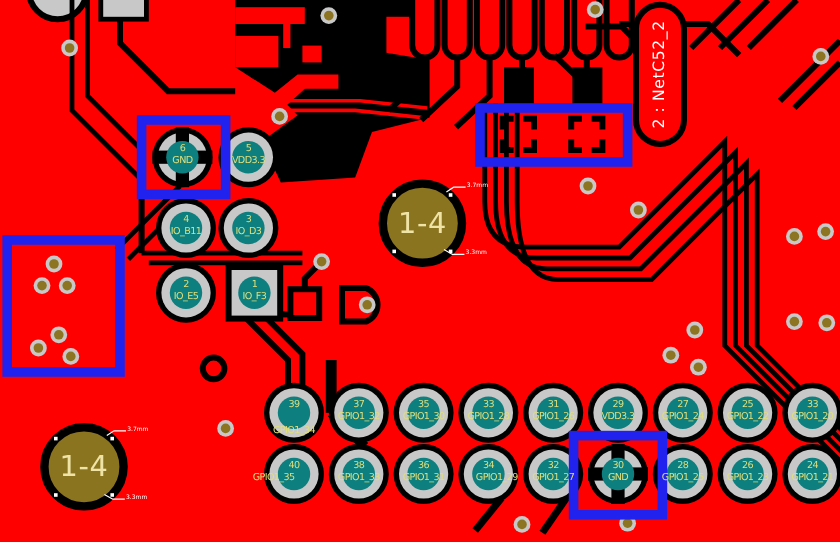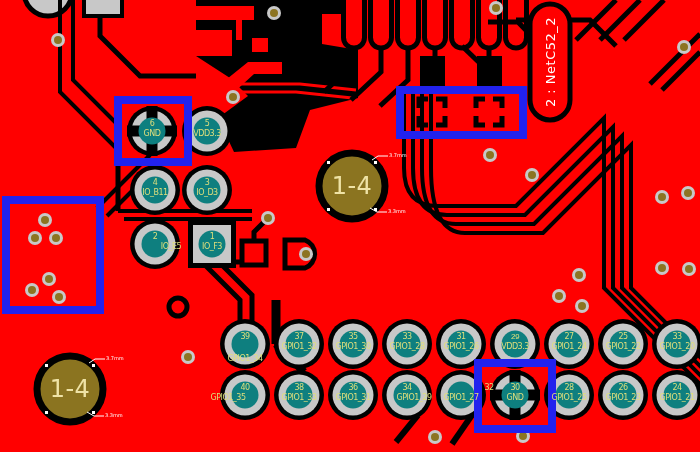--- a/index.html
+++ b/index.html
@@ -374,50 +374,50 @@
   <div class="dim-note" style="left:105px;top:413px;">3.3mm</div>
 <div class="pnum" style="left: 152px; top: 120px;">6</div>
       <div class="pnet" style="left: 152px; top: 130px;">GND</div>
       <div class="pnum" style="left: 207px; top: 120px;">5</div>
       <div class="pnet" style="left: 207px; top: 130px;">VDD3.3</div>
       <div class="pnum" style="left: 155px; top: 179px;">4</div>
       <div class="pnet" style="left: 155px; top: 189px;">IO_B11</div>
       <div class="pnum" style="left: 207px; top: 179px;">3</div>
       <div class="pnet" style="left: 207px; top: 189px;">IO_D3</div>
       <div class="pnum" style="left: 155px; top: 233px;">2</div>
-      <div class="pnet" style="left: 155px; top: 243px; margin-left: 16px;">IO_E5</div>
+      <div class="pnet" style="left: 155px; top: 243px;">IO_E5</div>
       <div class="pnum" style="left: 212px; top: 233px;">1</div>
       <div class="pnet" style="left: 212px; top: 243px;">IO_F3</div>
       <div class="pnum" style="left: 245px; top: 333px;">39</div>
       <div class="pnet" style="left: 245px; top: 335px; margin-top: 20px;">GPIO1_34</div>
       <div class="pnum" style="left: 299px; top: 333px;">37</div>
       <div class="pnet" style="left: 299px; top: 343px;">GPIO1_32</div>
       <div class="pnum" style="left: 353px; top: 333px;">35</div>
       <div class="pnet" style="left: 353px; top: 343px;">GPIO1_30</div>
       <div class="pnum" style="left: 407px; top: 333px;">33</div>
       <div class="pnet" style="left: 407px; top: 343px;">GPIO1_28</div>
       <div class="pnum" style="left: 461px; top: 333px;">31</div>
       <div class="pnet" style="left: 461px; top: 343px;">GPIO1_26</div>
-      <div class="pnum" style="left: 515px; top: 333px; font-family: Liberation Mono, monospace;">29</div>
+      <div class="pnum" style="left: 515px; top: 333px;">29</div>
       <div class="pnet" style="left: 515px; top: 343px;">VDD3.3</div>
       <div class="pnum" style="left: 569px; top: 333px;">27</div>
       <div class="pnet" style="left: 569px; top: 343px;">GPIO1_24</div>
       <div class="pnum" style="left: 623px; top: 333px;">25</div>
       <div class="pnet" style="left: 623px; top: 343px;">GPIO1_22</div>
       <div class="pnum" style="left: 677px; top: 333px;">33</div>
       <div class="pnet" style="left: 677px; top: 343px;">GPIO1_20</div>
       <div class="pnum" style="left: 245px; top: 384px;">40</div>
       <div class="pnet" style="left: 228px; top: 394px;">GPIO1_35</div>
       <div class="pnum" style="left: 299px; top: 384px;">38</div>
       <div class="pnet" style="left: 299px; top: 394px; text-align: center;">GPIO1_33</div>
       <div class="pnum" style="left: 353px; top: 384px;">36</div>
       <div class="pnet" style="left: 353px; top: 394px;">GPIO1_31</div>
       <div class="pnum" style="left: 407px; top: 384px;">34</div>
       <div class="pnet" style="left: 414px; top: 394px;">GPIO1_29</div>
-      <div class="pnum" style="left: 461px; top: 384px; margin-left: 28px;">32</div>
+      <div class="pnum" style="left: 461px; top: 384px;">32</div>
       <div class="pnet" style="left: 461px; top: 394px;">GPIO1_27</div>
       <div class="pnum" style="left: 515px; top: 384px;">30</div>
       <div class="pnet" style="left: 515px; top: 394px;">GND</div>
       <div class="pnum" style="left: 569px; top: 384px;">28</div>
       <div class="pnet" style="left: 569px; top: 394px;">GPIO1_25</div>
       <div class="pnum" style="left: 623px; top: 384px;">26</div>
       <div class="pnet" style="left: 623px; top: 394px;">GPIO1_23</div>
       <div class="pnum" style="left: 677px; top: 384px;">24</div>
       <div class="pnet" style="left: 677px; top: 394px;">GPIO1_21</div>
     </div>

